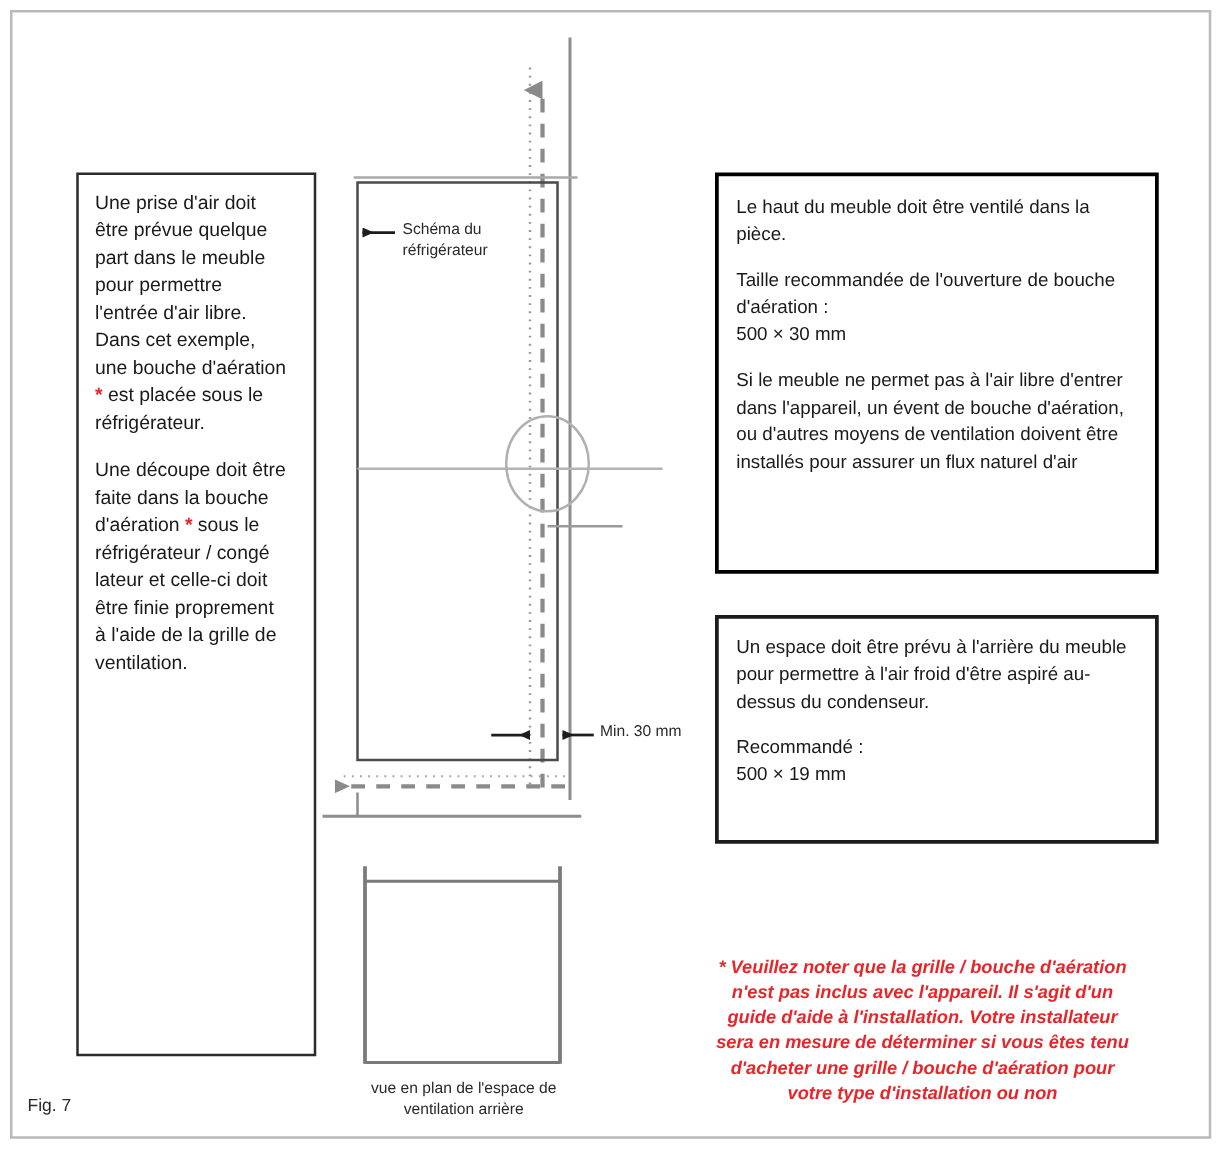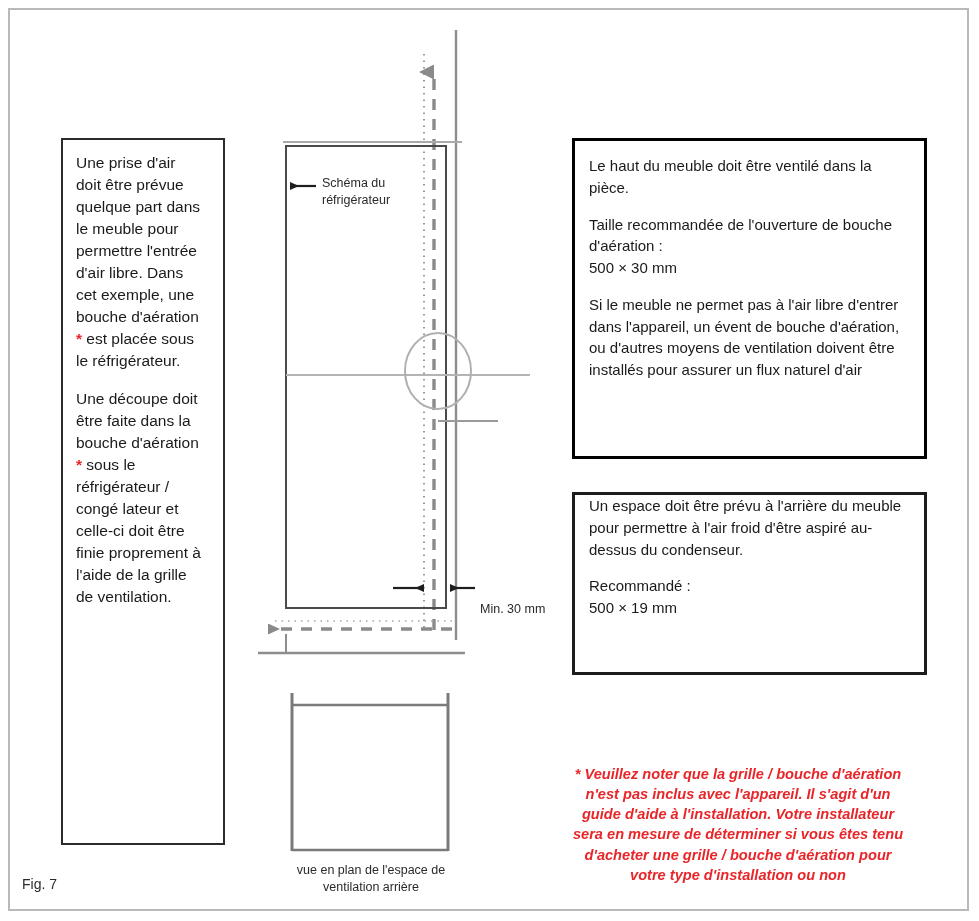--- a/index.html
+++ b/index.html
@@ -31,21 +31,21 @@
   
   .textbox {
     position: absolute;
     background: #ffffff;
     box-sizing: border-box;
     color: #1a1a1a;
   }
   #left-box {
     left: 61px;
     top: 138px;
-    width: 164px;
+    width: 192px;
     height: 707px;
     border: 2px solid #2b2b2b;
     padding: 12px 22px 10px 13px;
     font-size: 15.5px;
     line-height: 1.42;
   }
   #right-box-top {
     left: 572px;
     top: 138px;
     width: 355px;
@@ -54,40 +54,40 @@
     padding: 14px 12px 10px 14px;
     font-size: 15px;
     line-height: 1.45;
   }
   #right-box-bottom {
     left: 572px;
     top: 492px;
     width: 355px;
     height: 183px;
     border: 3px solid #1c1c1c;
-    padding: 0 12px 10px 14px;
+    padding: 12px 12px 10px 14px;
     font-size: 15px;
     line-height: 1.45;
   }
   .para { margin: 0 0 0 0; white-space: pre-line; }
   .para + .para { margin-top: 1.0em; }
   .ast { color: #e8262a; font-weight: bold; }
 
   
   #diagram { position: absolute; left: 0; top: 0; width: 979px; height: 921px; }
 
   .label {
     position: absolute;
     font-size: 12.5px;
     color: #2a2a2a;
     line-height: 1.35;
     white-space: pre-line;
   }
   #label-schema { left: 322px; top: 175px; }
-  #label-min30  { left: 480px; top: 601px; font-size: 12.5px; }
+  #label-min30  { left: 480px; top: 577px; font-size: 12.5px; }
   #label-planview {
     left: 255px; top: 862px; width: 232px;
     text-align: center; font-size: 12.5px;
   }
   #label-fig { left: 22px; top: 875px; font-size: 14px; color: #2a2a2a; }
 
   
   #red-note {
     position: absolute;
     left: 497px;

